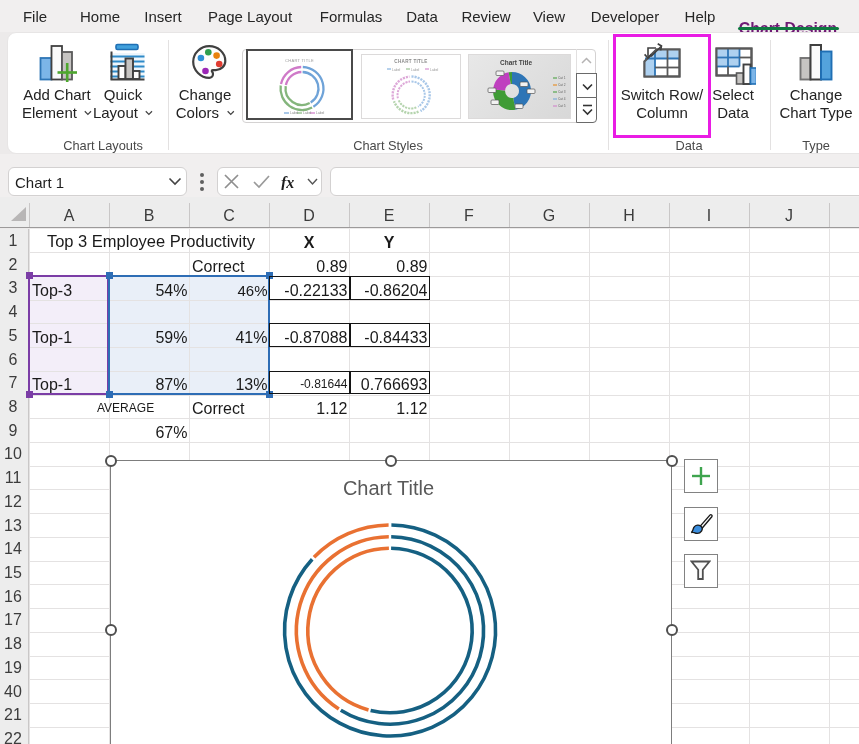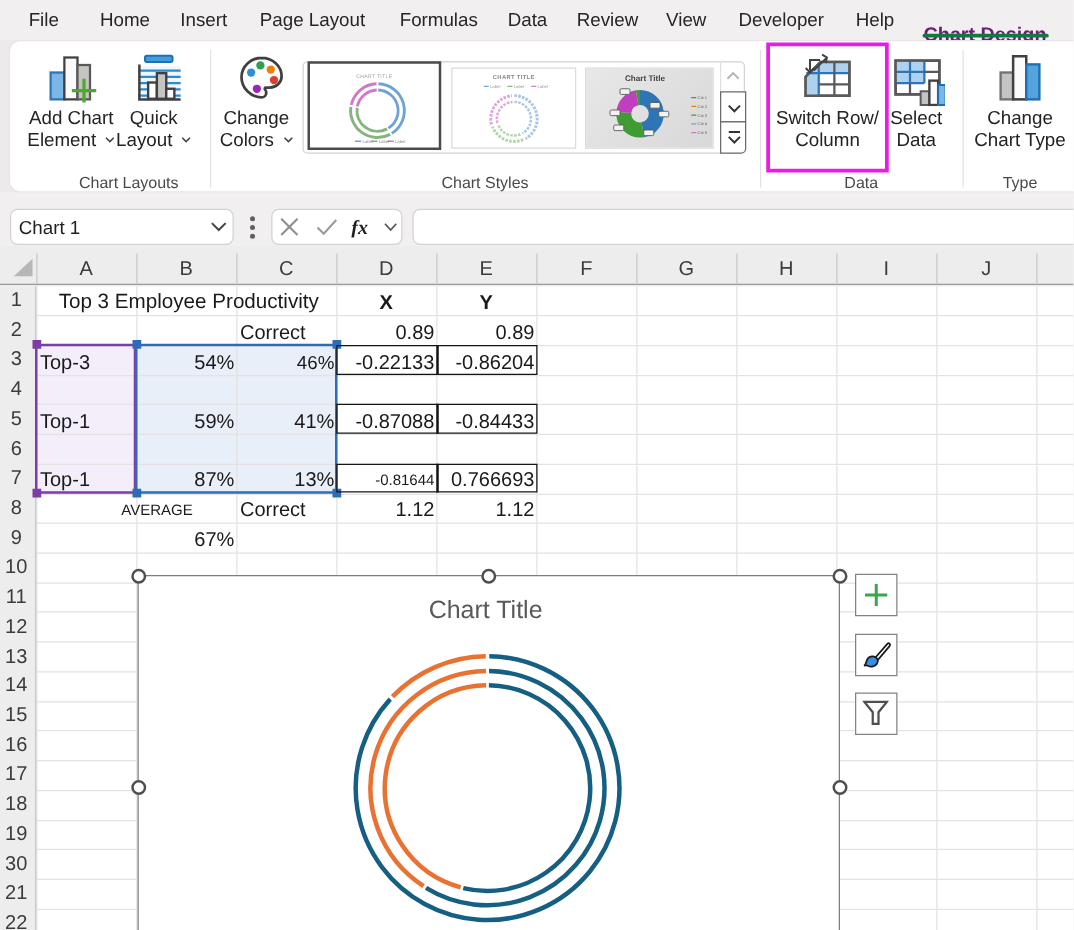--- a/index.html
+++ b/index.html
@@ -374,21 +374,21 @@
   <div class="rlab" style="top:216.3px">10</div>
   <div class="rlab" style="top:240.1px">11</div>
   <div class="rlab" style="top:263.8px">12</div>
   <div class="rlab" style="top:287.5px">13</div>
   <div class="rlab" style="top:311.2px">14</div>
   <div class="rlab" style="top:334.9px">15</div>
   <div class="rlab" style="top:358.7px">16</div>
   <div class="rlab" style="top:382.4px">17</div>
   <div class="rlab" style="top:406.1px">18</div>
   <div class="rlab" style="top:429.8px">19</div>
-  <div class="rlab" style="top:453.5px">30</div>
+  <div class="rlab" style="top:453.5px">40</div>
   <div class="rlab" style="top:477.3px">21</div>
   <div class="rlab" style="top:501.0px">22</div>
 </div>
 <div id="cells">
   <div class="cell ctr" style="left:151px; top:230.6px; font-size:16.5px; line-height:20px;">Top 3 Employee Productivity</div>
   <div class="cell ctr" style="left:309px; top:233.0px; font-size:16px; line-height:19px; font-weight:bold;">X</div>
   <div class="cell ctr" style="left:389px; top:233.0px; font-size:16px; line-height:19px; font-weight:bold;">Y</div>
   <div class="cell" style="left:192px; top:256.7px; font-size:16px; line-height:19px;">Correct</div>
   <div class="cell rt" style="right:511.5px; top:256.7px; font-size:16px; line-height:19px;">0.89</div>
   <div class="cell rt" style="right:431.5px; top:256.7px; font-size:16px; line-height:19px;">0.89</div>

